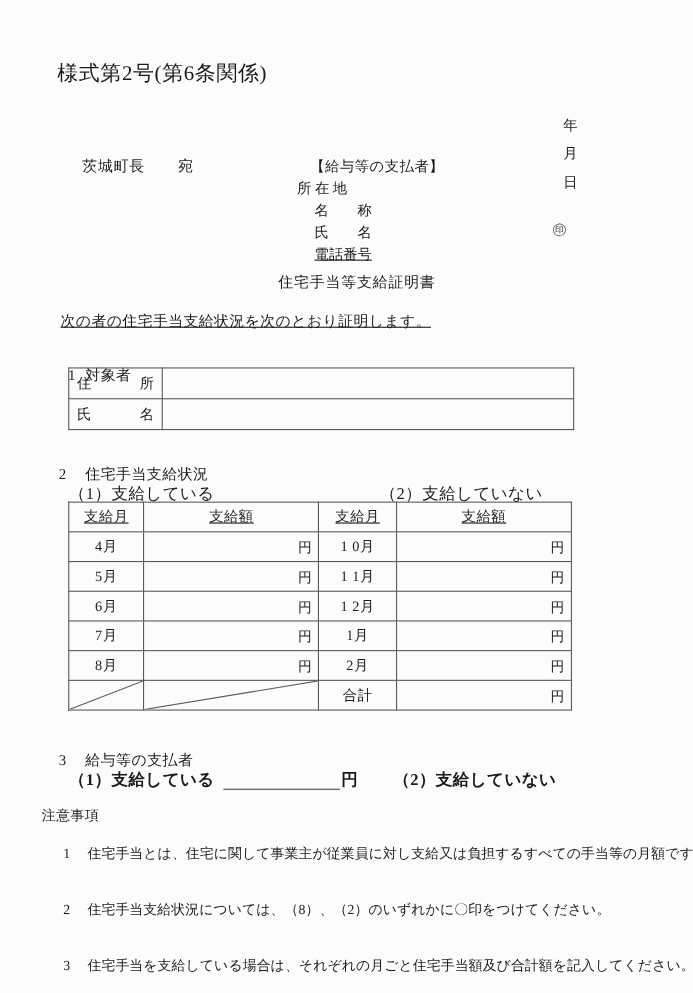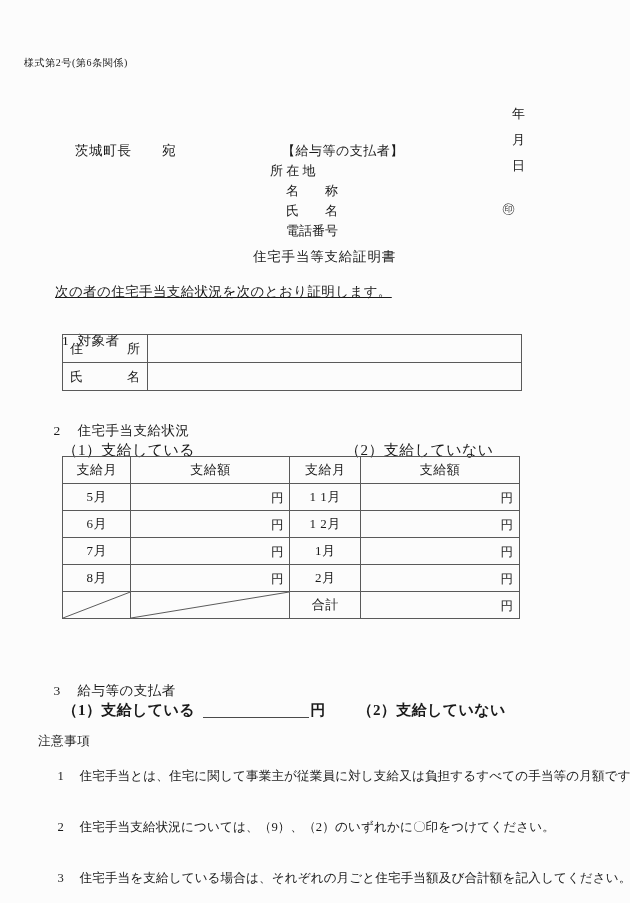--- a/index.html
+++ b/index.html
@@ -20,22 +20,22 @@
     position: absolute;
     inset: 0;
     background: #fcfcfc;
   }
 
   
   .t { position: absolute; white-space: pre; line-height: 1; }
 
   
   #form-code {
-    left: 24px; top: 58px;
-    font-size: 10px;
+    left: 52px; top: 58px;
+    font-size: 19px;
     letter-spacing: 0.6px;
   }
   #date-line {
     left: 495px; top: 94px;
     font-size: 13px;
     letter-spacing: 1px;
   }
   #date-line span { display: inline-block; }
   #date-line .gap { width: 22px; }
   #addressee {
@@ -52,21 +52,21 @@
     font-size: 13px;
   }
   #payer-title {
     position: absolute; left: 12px; top: 0;
     white-space: pre;
     letter-spacing: 0.5px;
   }
   #payer-address { position: absolute; left: 0px; top: 20px; white-space: pre; }
   #payer-name    { position: absolute; left: 16px; top: 40px; white-space: pre; }
   #payer-person  { position: absolute; left: 16px; top: 60px; white-space: pre; }
-  #payer-tel     { position: absolute; left: 16px; top: 80px; white-space: pre; }
+  #payer-tel     { position: absolute; left: 16px; top: 80px; white-space: pre; text-decoration: underline; }
   #seal-mark {
     position: absolute; left: 232px; top: 58px;
     font-size: 13px;
   }
 
   
   #doc-title {
     left: 253px; top: 250px;
     font-size: 13.5px;
     letter-spacing: 0.8px;
@@ -148,20 +148,21 @@
   #allowance-table .col-month2 {
     width: 70px;
     text-align: center;
     letter-spacing: 0.5px;
   }
   #allowance-table .col-amount2 { width: 160px; }
   #allowance-table thead td,
   #allowance-table .header-cell {
     text-align: center;
     letter-spacing: 0.5px;
+    text-decoration: underline;
   }
   .yen-cell {
     position: relative;
   }
   .yen-cell .yen {
     position: absolute;
     right: 6px;
     bottom: 3px;
     font-size: 12.5px;
   }
@@ -253,20 +254,32 @@
 
   <table id="allowance-table">
     <tbody>
       <tr>
         <td class="col-month header-cell">支給月</td>
         <td class="col-amount header-cell">支給額</td>
         <td class="col-month2 header-cell">支給月</td>
         <td class="col-amount2 header-cell">支給額</td>
       </tr>
 
+      <tr>
+        <td class="col-month">4月</td>
+        <td class="col-amount yen-cell">
+          <span></span>
+          <span class="yen">円</span>
+        </td>
+        <td class="col-month2">1 0月</td>
+        <td class="col-amount2 yen-cell">
+          <span></span>
+          <span class="yen">円</span>
+        </td>
+      </tr>
 
       <tr>
         <td class="col-month">5月</td>
         <td class="col-amount yen-cell">
           <span></span>
           <span class="yen">円</span>
         </td>
         <td class="col-month2">1 1月</td>
         <td class="col-amount2 yen-cell">
           <span></span>
@@ -341,21 +354,21 @@
   <div class="t choice-line" id="sec3-choices">
     <span>（1）支給している</span><span class="blank-underline"></span><span>円</span><span class="choice-gap-small"></span><span>（2）支給していない</span>
   </div>
 
   <div id="notes">
     <div id="notes-title">注意事項</div>
     <div class="note-item">
       <span class="n">1</span><span>住宅手当とは、住宅に関して事業主が従業員に対し支給又は負担するすべての手当等の月額です。</span>
     </div>
     <div class="note-item">
-      <span class="n">2</span><span>住宅手当支給状況については、（9）、（2）のいずれかに〇印をつけてください。</span>
+      <span class="n">2</span><span>住宅手当支給状況については、（8）、（2）のいずれかに〇印をつけてください。</span>
     </div>
     <div class="note-item">
       <span class="n">3</span><span>住宅手当を支給している場合は、それぞれの月ごと住宅手当額及び合計額を記入してください。</span>
     </div>
 
   </div>
 
 </div>
 
 </body></html>

